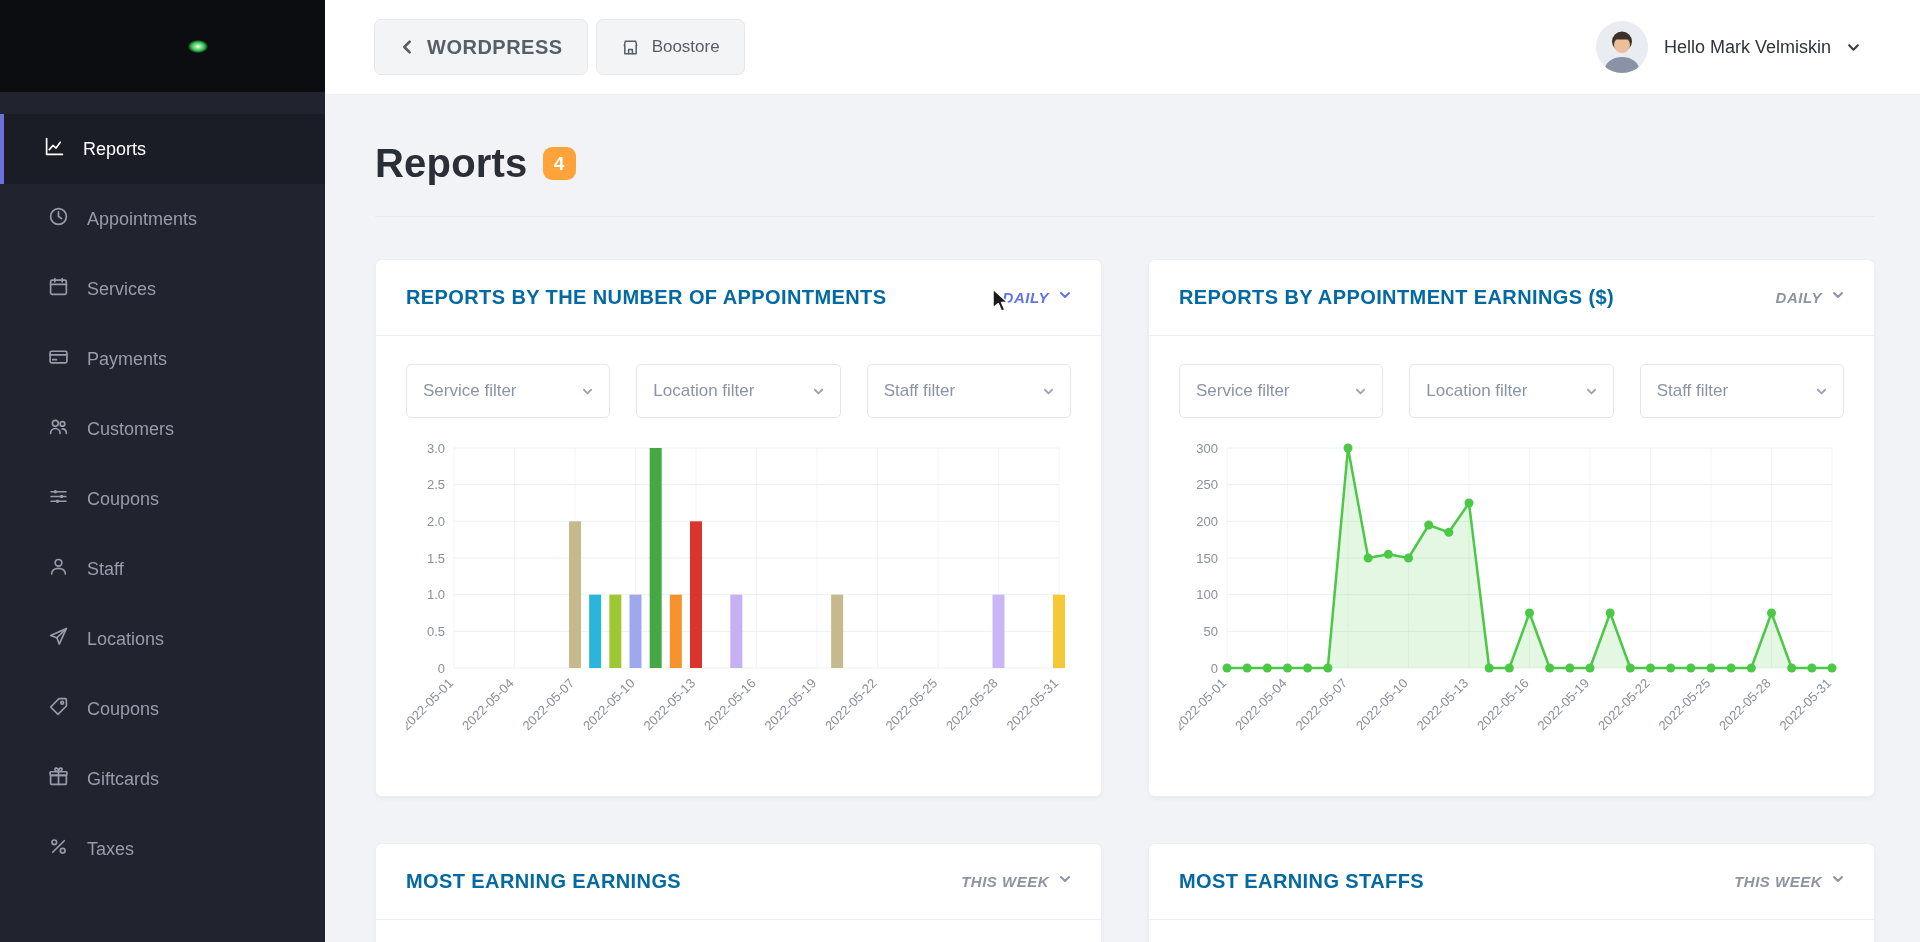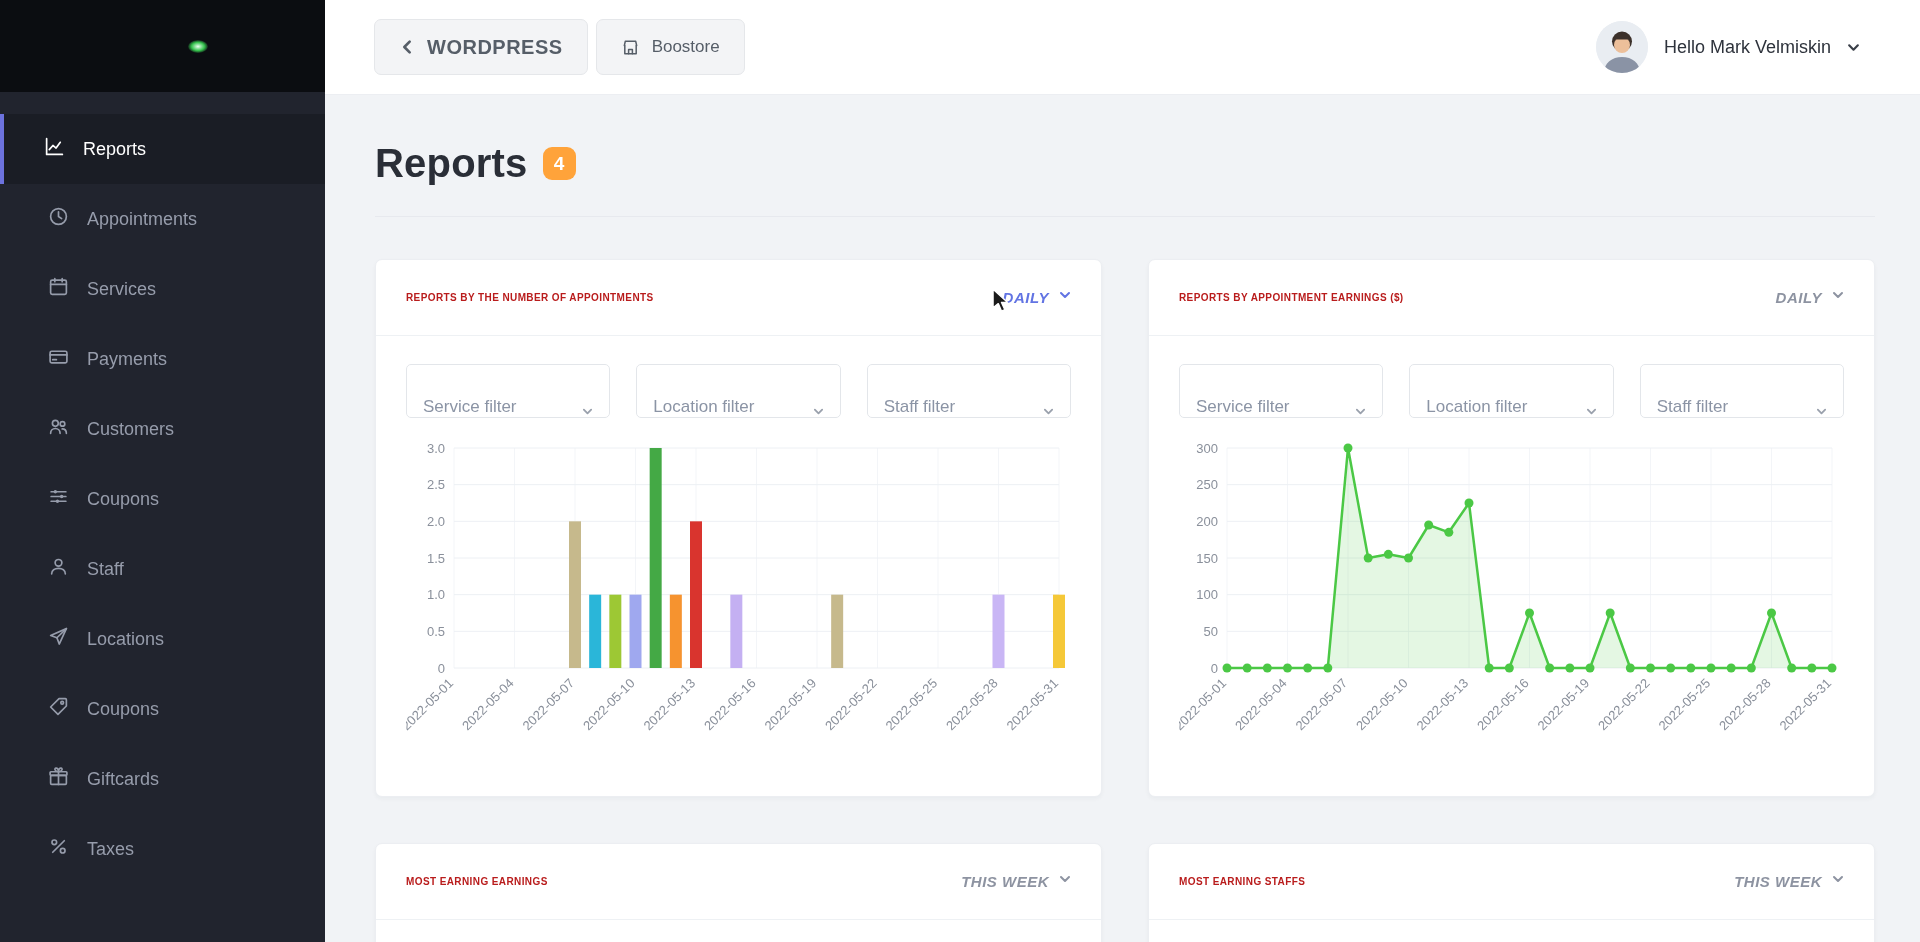--- a/index.html
+++ b/index.html
@@ -37,30 +37,30 @@
   .page-head { display:flex; align-items:center; gap:15px; }
   .page-title { font-size:40px; font-weight:bold; color:#2a2e37; letter-spacing:.2px; }
   .page-badge { min-width:33px; height:33px; border-radius:9px; background:#ffa33a; color:#fff;
     font-size:19px; font-weight:bold; display:inline-flex; align-items:center; justify-content:center; padding:0 6px; }
   .divider { border:none; border-top:1px solid #e7e9ee; margin-top:30px; }
 
   .cards-row { display:grid; grid-template-columns:1fr 1fr; gap:46px; margin-top:42px; }
   .card { background:#fff; border:1px solid #eceef2; border-radius:7px; box-shadow:0 2px 4px rgba(25,39,52,.04); overflow:hidden; }
   .card-head { height:76px; display:flex; align-items:center; justify-content:space-between;
     padding:0 30px; border-bottom:1px solid #eef1f4; }
-  .card-title { font-size:10px; font-weight:bold; color:#b91c1c; letter-spacing:.4px; }
+  .card-title { font-size:20px; font-weight:bold; color:#0369a1; letter-spacing:.4px; }
   .period { display:flex; align-items:flex-start; gap:10px; font-size:15px; font-weight:bold;
     letter-spacing:.5px; cursor:pointer;font-style:italic; }
   .period.blue { color:#6274e3; }
   .period.gray { color:#8d93a1; }
   .period svg { width:12px; height:12px; }
 
   .card-body { padding:28px 30px; }
   .filters { display:flex; gap:26px; }
-  .filter { flex:1; height:54px; display:flex; align-items:flex-end; justify-content:space-between;
+  .filter { flex:1; height:54px; display:flex; align-items:center; justify-content:space-between;
     padding:0 16px; border:1px solid #e3e6ea; border-radius:5px; background:#fff;
     color:#8b94a5; font-size:17px; cursor:pointer; }
   .filter svg { width:11px; height:11px; color:#9aa1ad; }
   .chart { margin-top:18px; display:block; }
   svg text { font-family:"Liberation Sans", sans-serif; }
 
   .cards-row.bottom { margin-top:46px; }
   .card.short { min-height:220px; }
 
   

